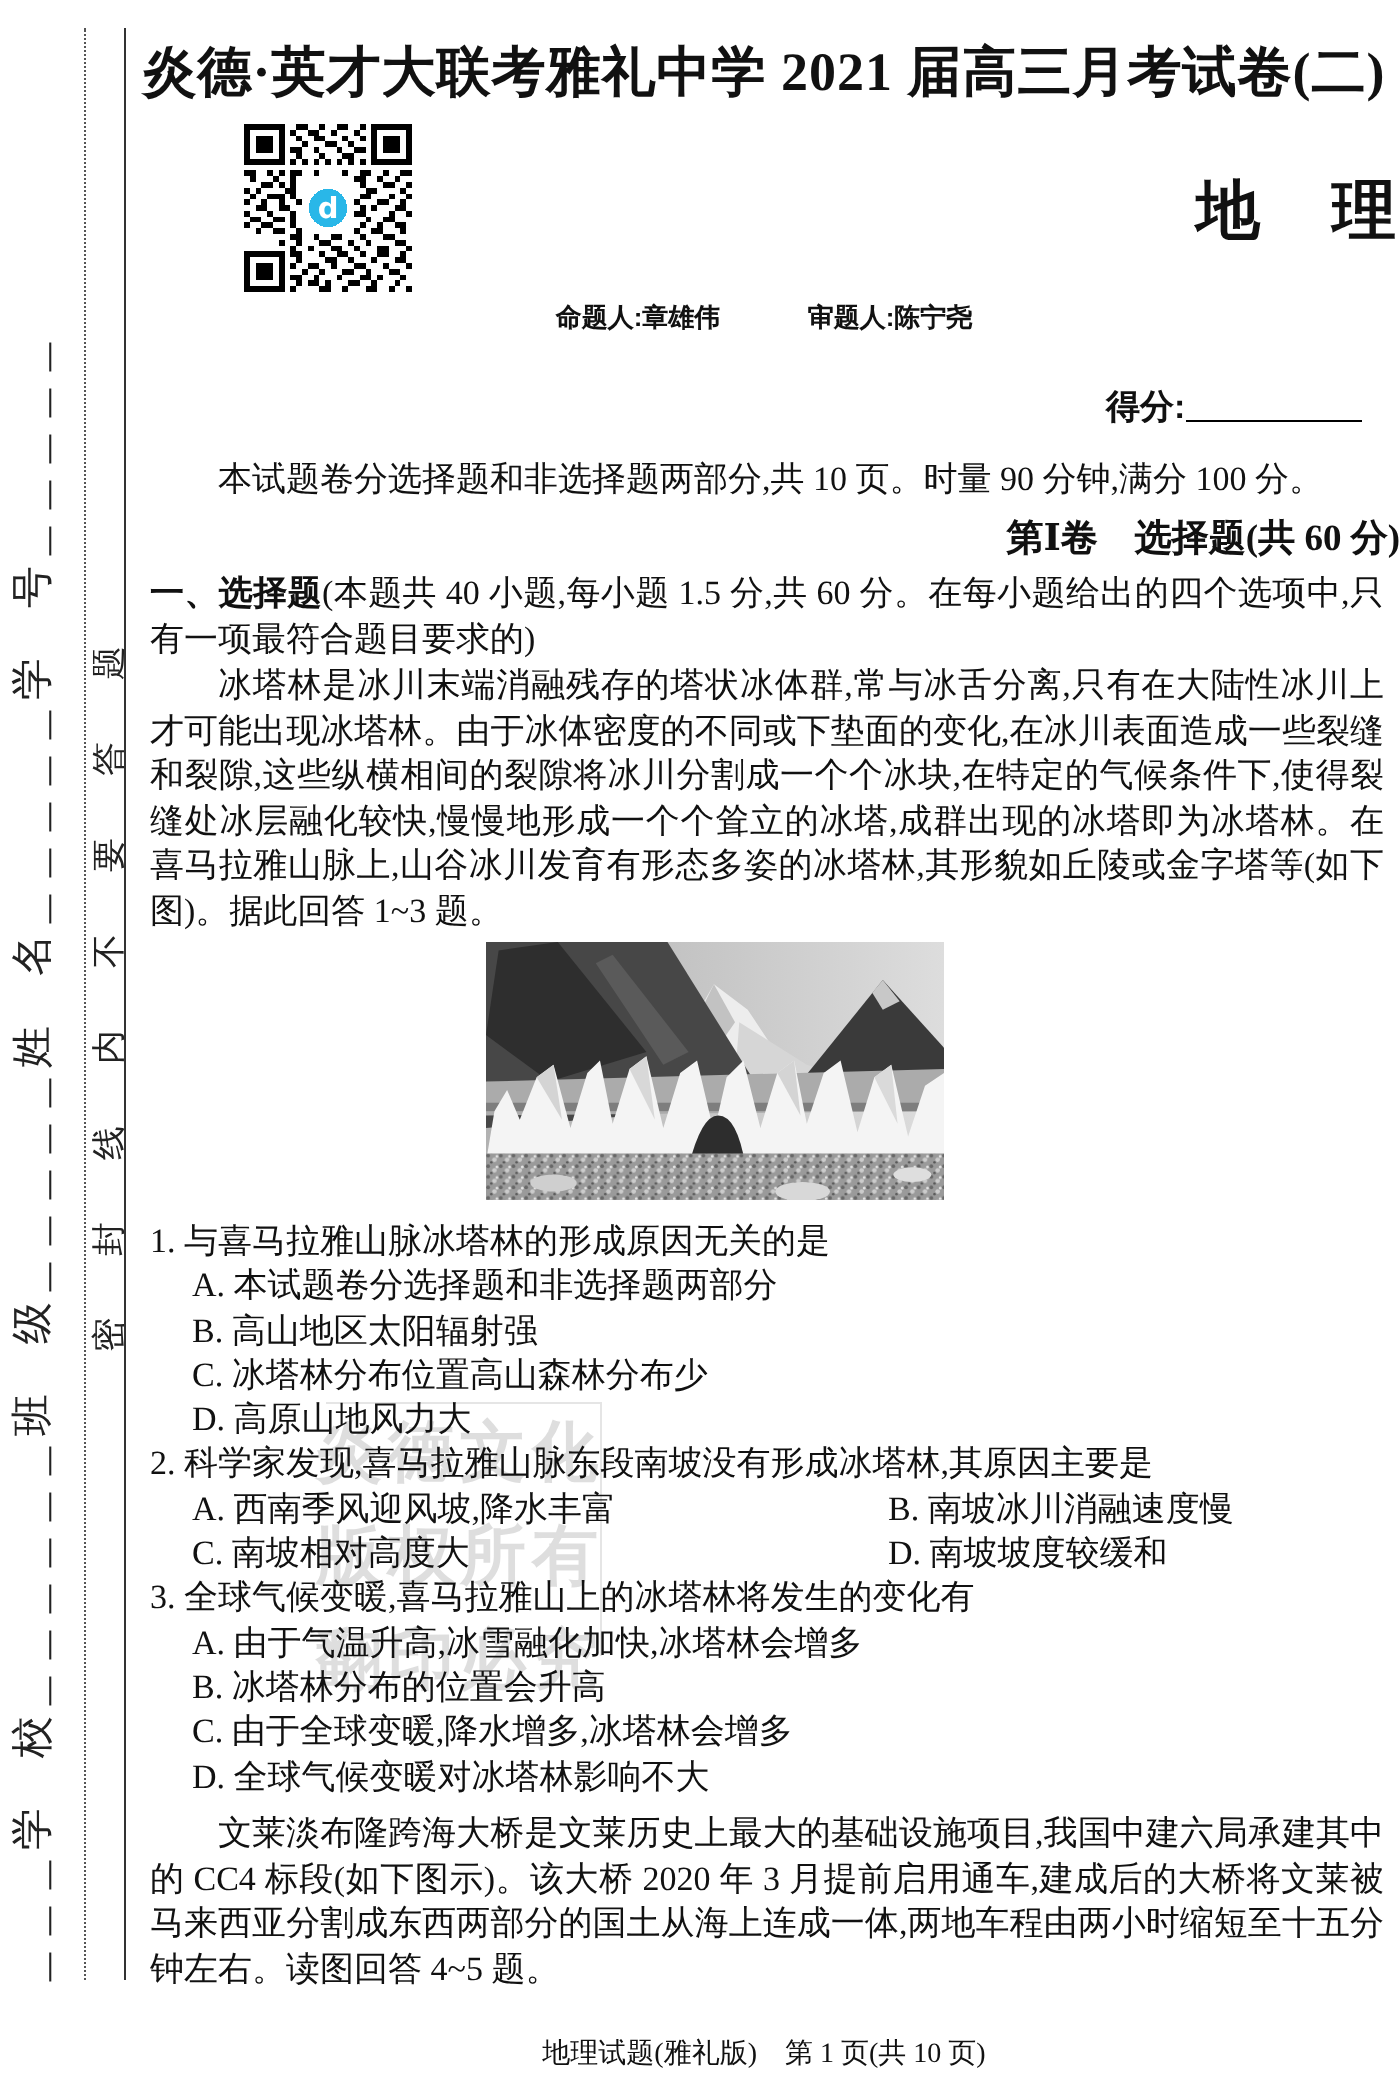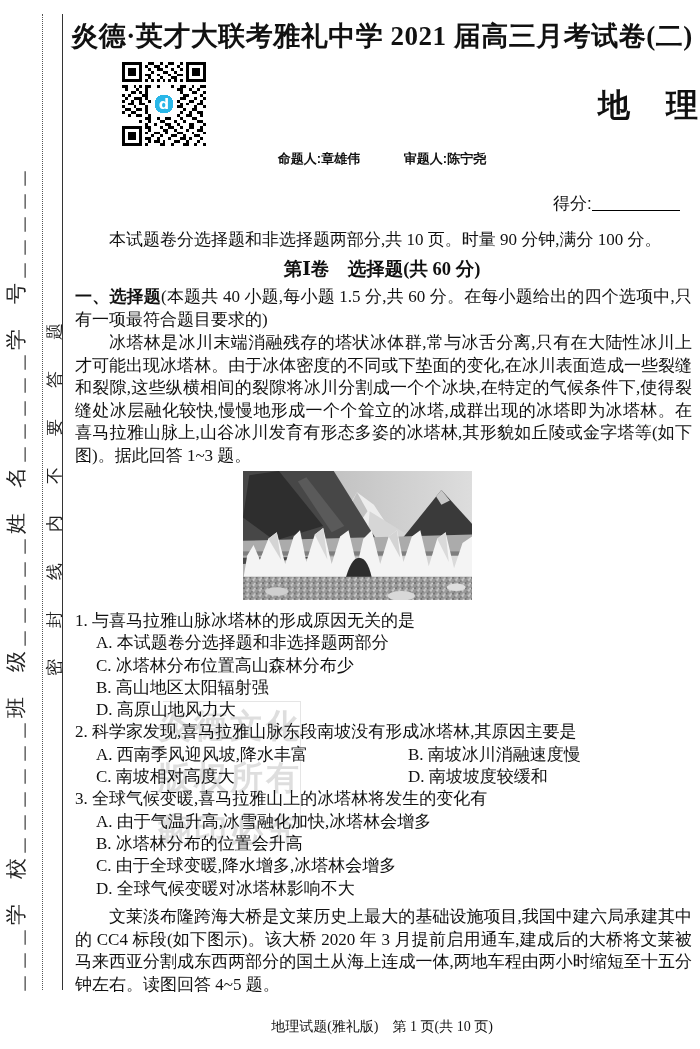--- a/index.html
+++ b/index.html
@@ -16,35 +16,35 @@
   
   .title{left:64px;right:0;top:18px;text-align:center;font-size:27px;letter-spacing:0.5px;}
   .title .brand{font-weight:900;}
   .title .rest{font-weight:600;}
   .qr{left:122px;top:62px;width:84px;height:84px;}
   .subject{left:64px;right:0;top:84px;text-align:right;font-size:32px;font-weight:bold;
            font-family:"Liberation Sans","DejaVu Sans",sans-serif;letter-spacing:2px;}
   .persons{left:64px;right:0;top:150px;text-align:center;font-size:13px;font-weight:bold;
            font-family:"Liberation Sans","DejaVu Sans",sans-serif;}
   .persons span{margin:0 20px;}
-  .score{left:553px;top:192px;font-size:17px;font-weight:normal;
+  .score{left:553px;top:192px;font-size:17px;font-weight:bold;
          font-family:"Liberation Sans","DejaVu Sans",sans-serif;}
   .score .blank{display:inline-block;width:88px;border-bottom:1.4px solid #000;height:17px;vertical-align:-2px;}
   
   .bodytext{font-size:17px;line-height:22.6px;text-align:justify;}
   .intro{left:75px;right:8px;top:229px;}
   .indent{text-indent:2em;}
-  .part1{left:64px;right:0;top:256px;text-align:center;font-size:18.5px;font-weight:bold;}
+  .part1{left:64px;right:0;top:256px;text-align:right;font-size:18.5px;font-weight:bold;}
   .section1{left:75px;right:8px;top:286px;}
   .section1 .lead{font-weight:bold;font-family:"Liberation Sans","DejaVu Sans",sans-serif;font-size:17px;}
   .passage1{left:75px;right:8px;top:332px;}
   .photo{left:243px;top:471px;width:229px;height:129px;}
   .questions{left:75px;right:8px;top:610px;font-size:17px;line-height:22.3px;}
   .opt{padding-left:21px;}
-  .optrow{display:flex;}
+  .optrow{display:flex;gap:36px;}
   .optrow .col-a{flex:0 0 312px;padding-left:21px;}
   .optrow .col-b{flex:1;}
   .passage2{left:75px;right:8px;top:906px;}
   .footer{left:64px;right:0;top:1018px;text-align:center;font-size:14px;}
   
   .watermark{left:158px;top:700px;color:rgba(60,60,60,0.17);font-size:33px;line-height:52px;
              letter-spacing:3px;font-family:"Liberation Sans","DejaVu Sans",sans-serif;font-weight:bold;}
   .wm-box{left:163px;top:701px;width:137px;height:126px;border-top:1px solid rgba(0,0,0,0.10);
           border-right:1px solid rgba(0,0,0,0.10);}
 </style>
@@ -166,22 +166,22 @@
       <rect x="0" y="100" width="217" height="22" fill="url(#scree)"></rect>
       <ellipse cx="32" cy="114" rx="11" ry="4" fill="#cfcfcf"></ellipse>
       <ellipse cx="150" cy="118" rx="13" ry="4.5" fill="#d8d8d8"></ellipse>
       <ellipse cx="202" cy="110" rx="9" ry="3.5" fill="#dedede"></ellipse>
     </svg>
   </div>
 
   <div class="abs questions">
     <div>1. 与喜马拉雅山脉冰塔林的形成原因无关的是</div>
     <div class="opt">A. 本试题卷分选择题和非选择题两部分</div>
+    <div class="opt">B. 高山地区太阳辐射强</div>
     <div class="opt">C. 冰塔林分布位置高山森林分布少</div>
-    <div class="opt">B. 高山地区太阳辐射强</div>
     <div class="opt">D. 高原山地风力大</div>
 
     <div>2. 科学家发现,喜马拉雅山脉东段南坡没有形成冰塔林,其原因主要是</div>
     <div class="optrow">
       <span class="col-a">A. 西南季风迎风坡,降水丰富</span>
       <span class="col-b">B. 南坡冰川消融速度慢</span>
     </div>
     <div class="optrow">
       <span class="col-a">C. 南坡相对高度大</span>
       <span class="col-b">D. 南坡坡度较缓和</span>

